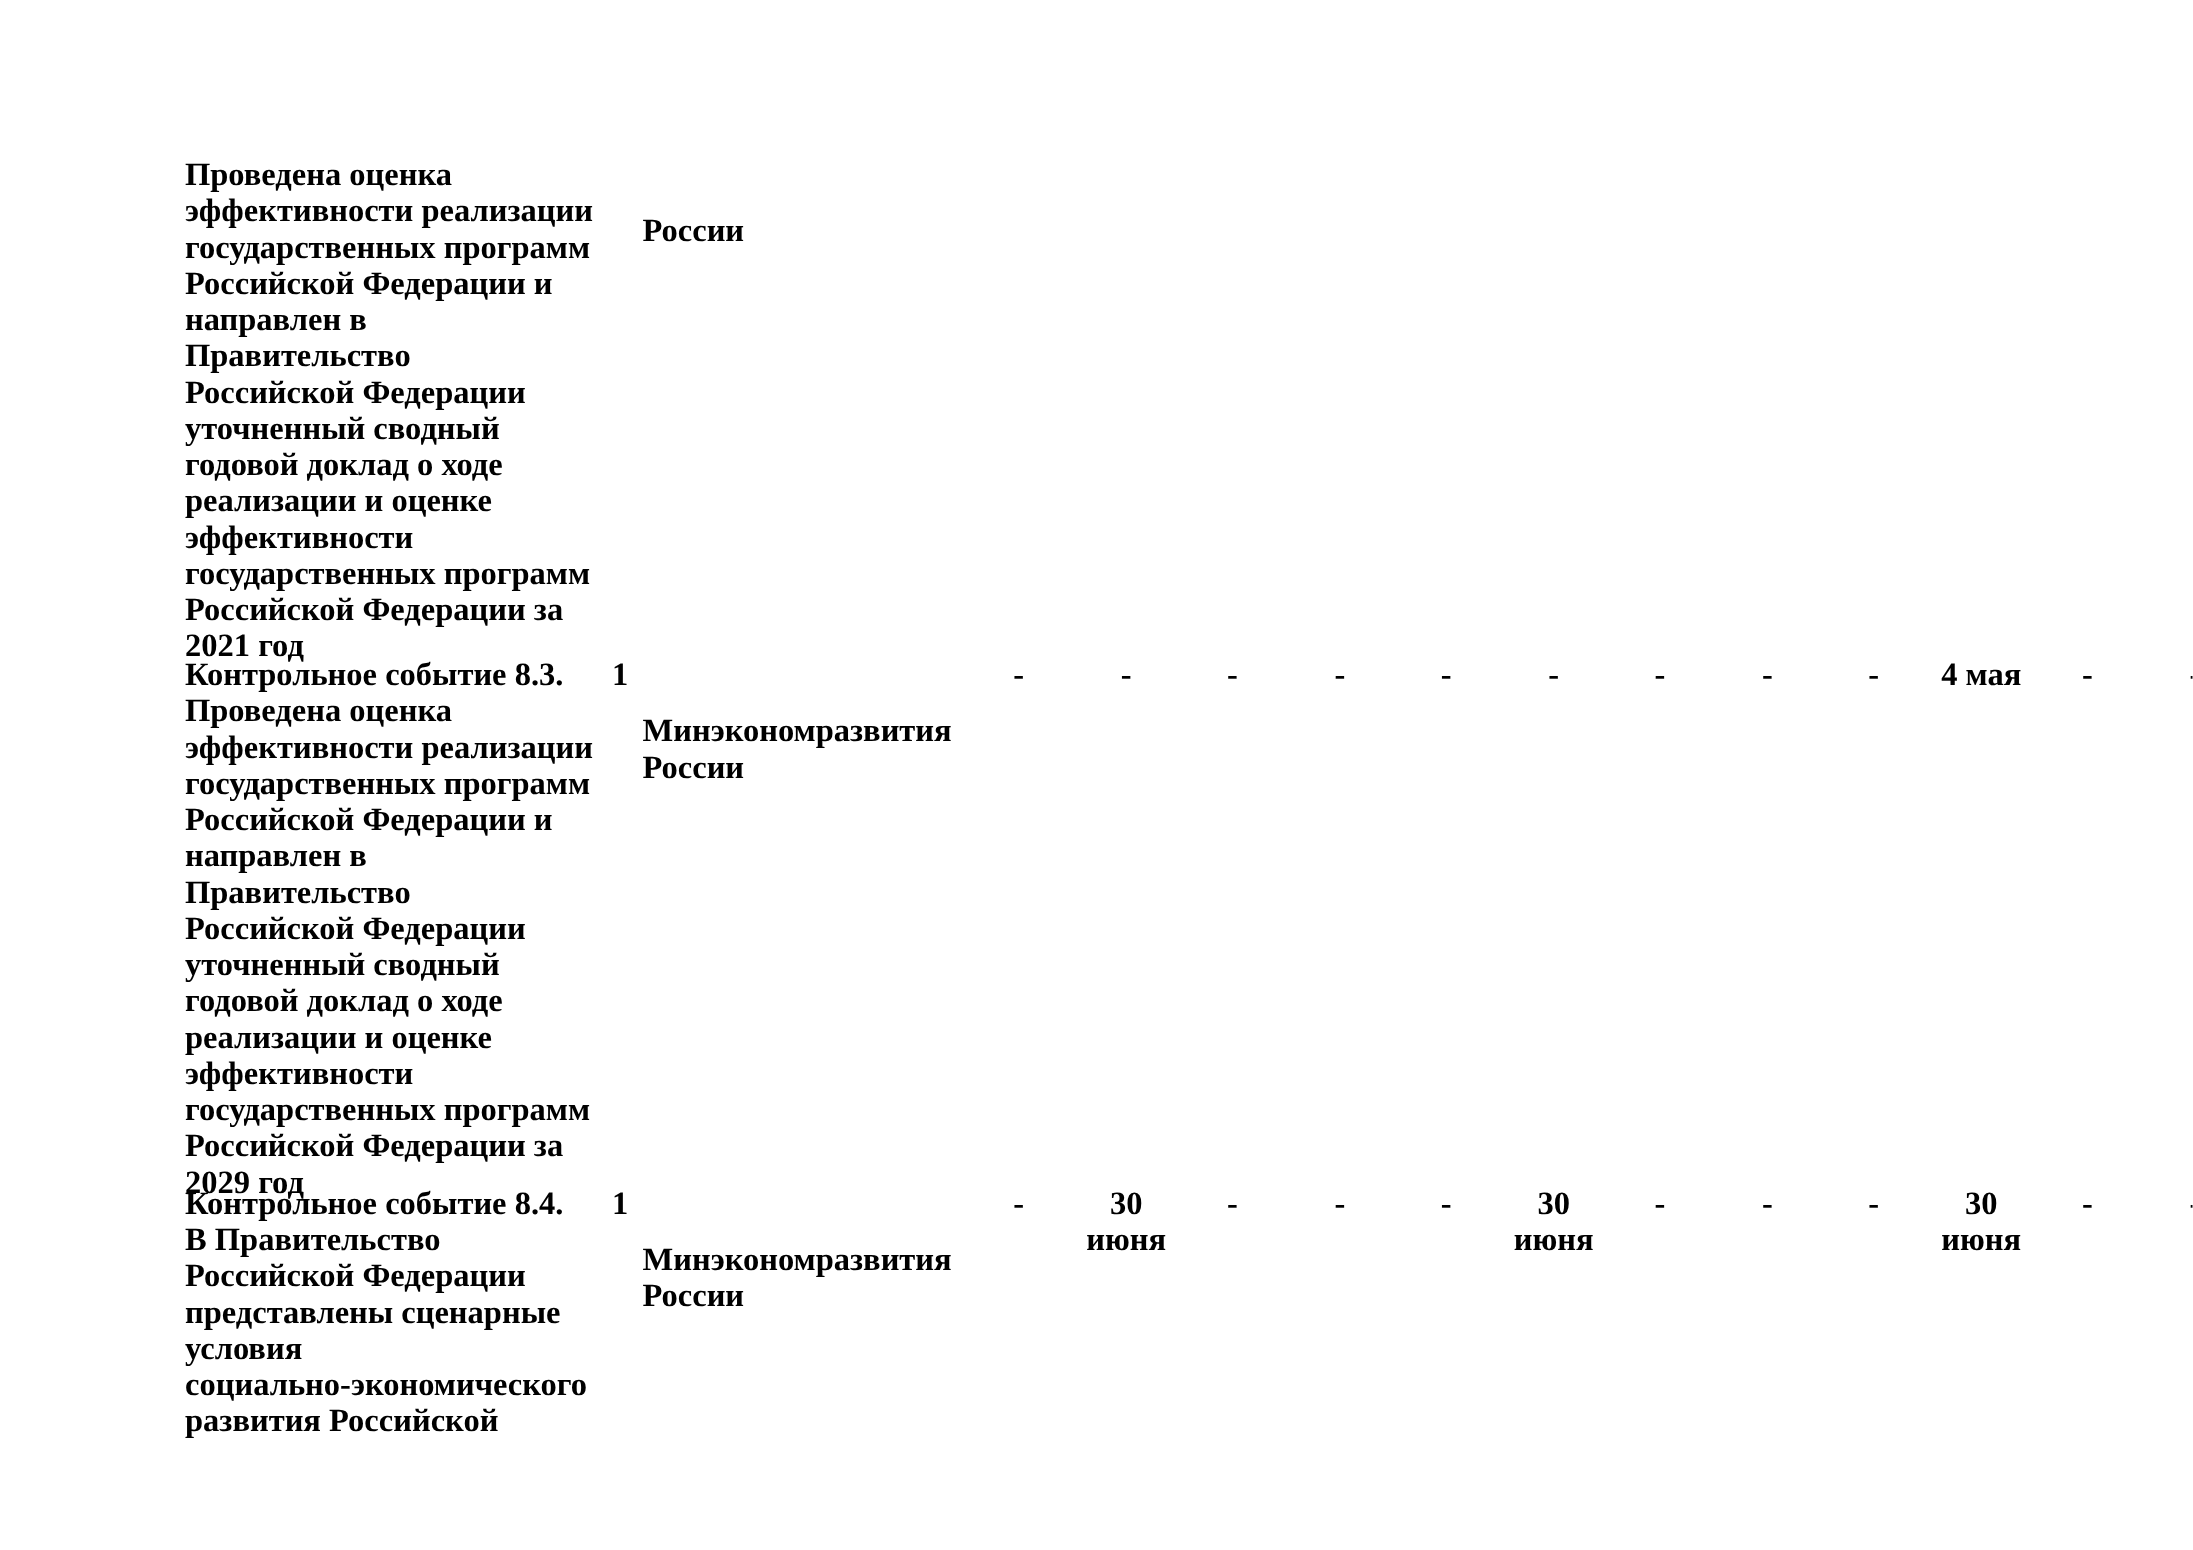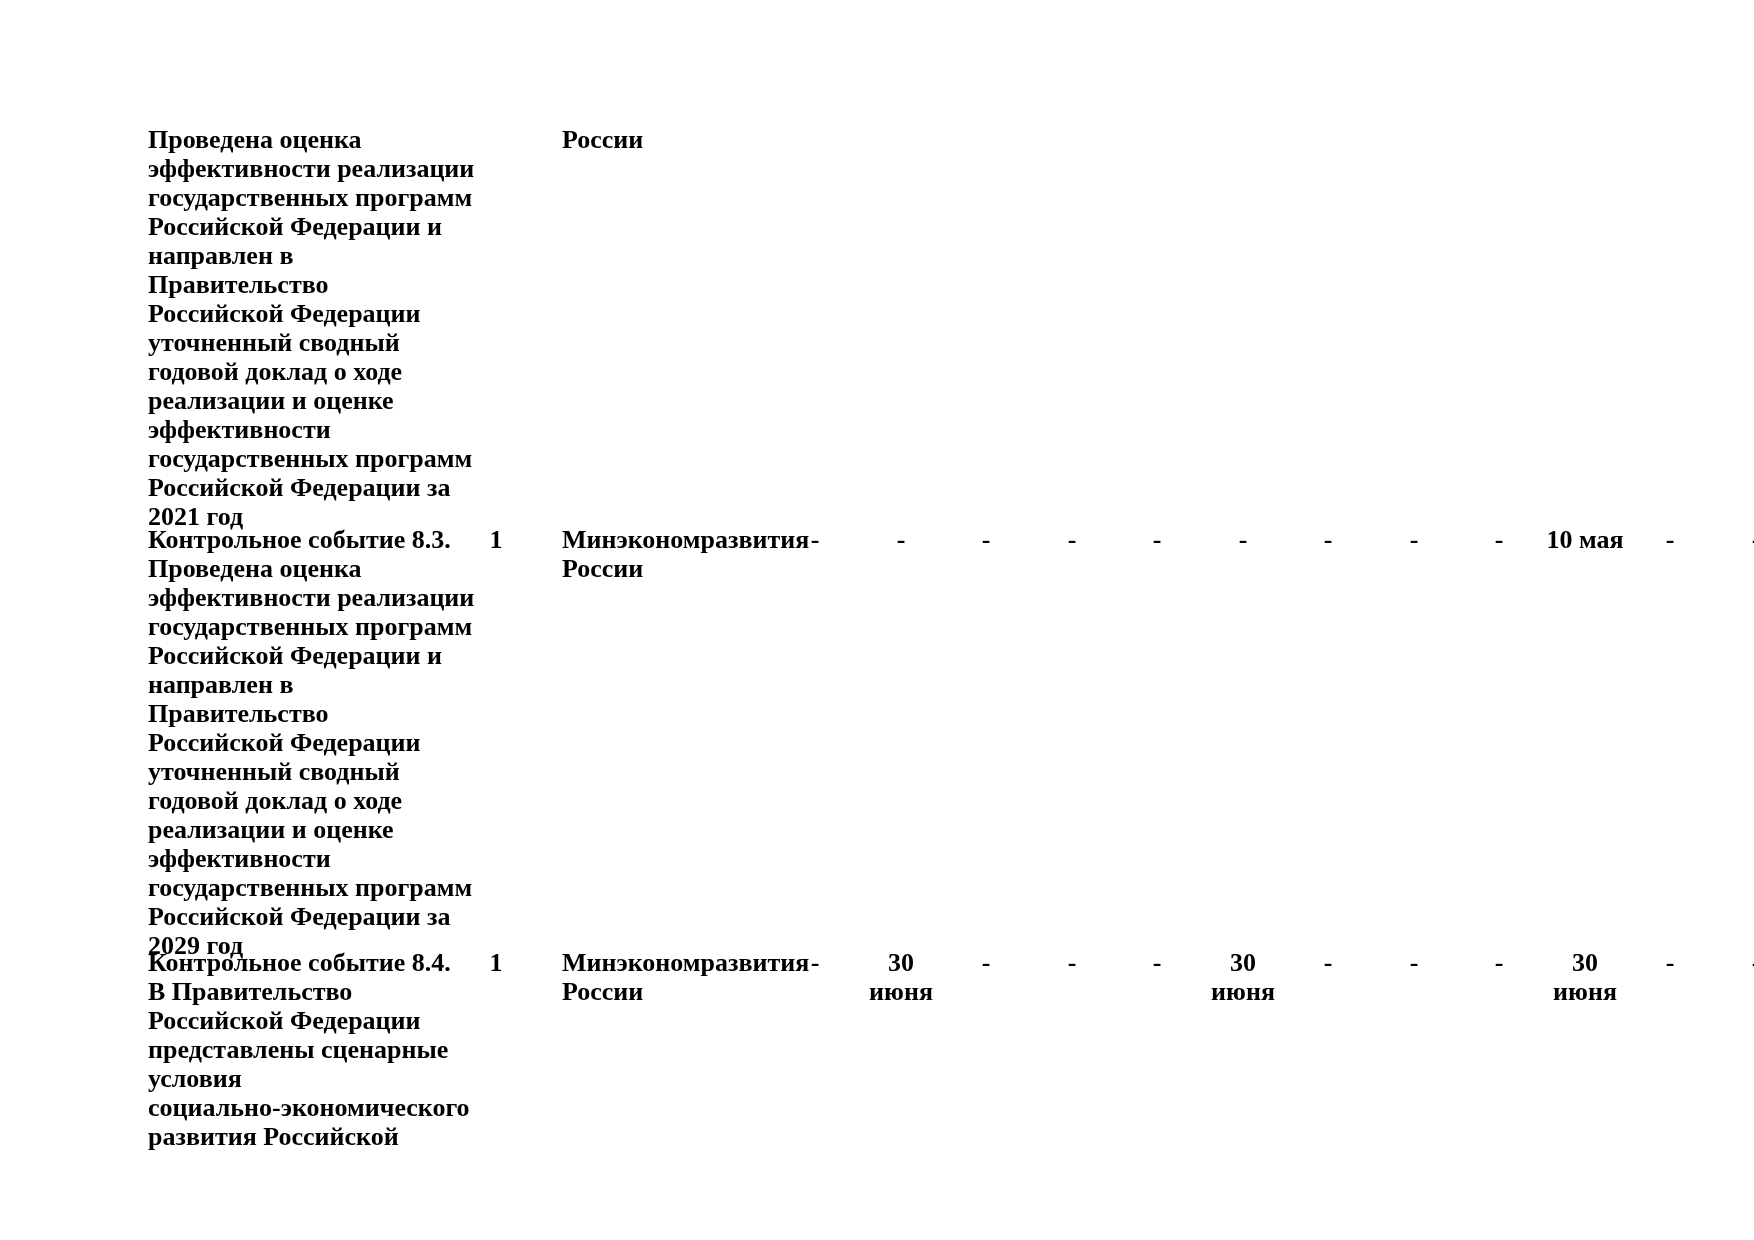--- a/index.html
+++ b/index.html
@@ -23,21 +23,21 @@
     width: 1754px;
   }
   .cell {
     position: absolute;
     top: 0;
     white-space: pre-line;
     font-weight: bold;
   }
   .activity { left: 148px; width: 330px; }
   .num      { left: 478px; width: 36px;  text-align: center; }
-  .exec     { left: 562px; width: 240px; }
+  .exec     { left: 514px; width: 240px; margin-top: 45px; }
   .dc       { width: 96px; text-align: center; }
   .c0  { left: 767px; }
   .c1  { left: 853px; }
   .c2  { left: 938px; }
   .c3  { left: 1024px; }
   .c4  { left: 1109px; }
   .c5  { left: 1195px; }
   .c6  { left: 1280px; }
   .c7  { left: 1366px; }
   .c8  { left: 1451px; }
@@ -98,21 +98,21 @@
 России</div>
   <div class="cell dc c0">-</div>
   <div class="cell dc c1">-</div>
   <div class="cell dc c2">-</div>
   <div class="cell dc c3">-</div>
   <div class="cell dc c4">-</div>
   <div class="cell dc c5">-</div>
   <div class="cell dc c6">-</div>
   <div class="cell dc c7">-</div>
   <div class="cell dc c8">-</div>
-  <div class="cell dc c9">10 мая</div>
+  <div class="cell dc c9">4 мая</div>
   <div class="cell dc c10">-</div>
   <div class="cell dc c11">-</div>
 </div>
 
 <div class="row" style="top:948px">
   <div class="cell activity">Контрольное событие 8.4.
 В Правительство
 Российской Федерации
 представлены сценарные
 условия

